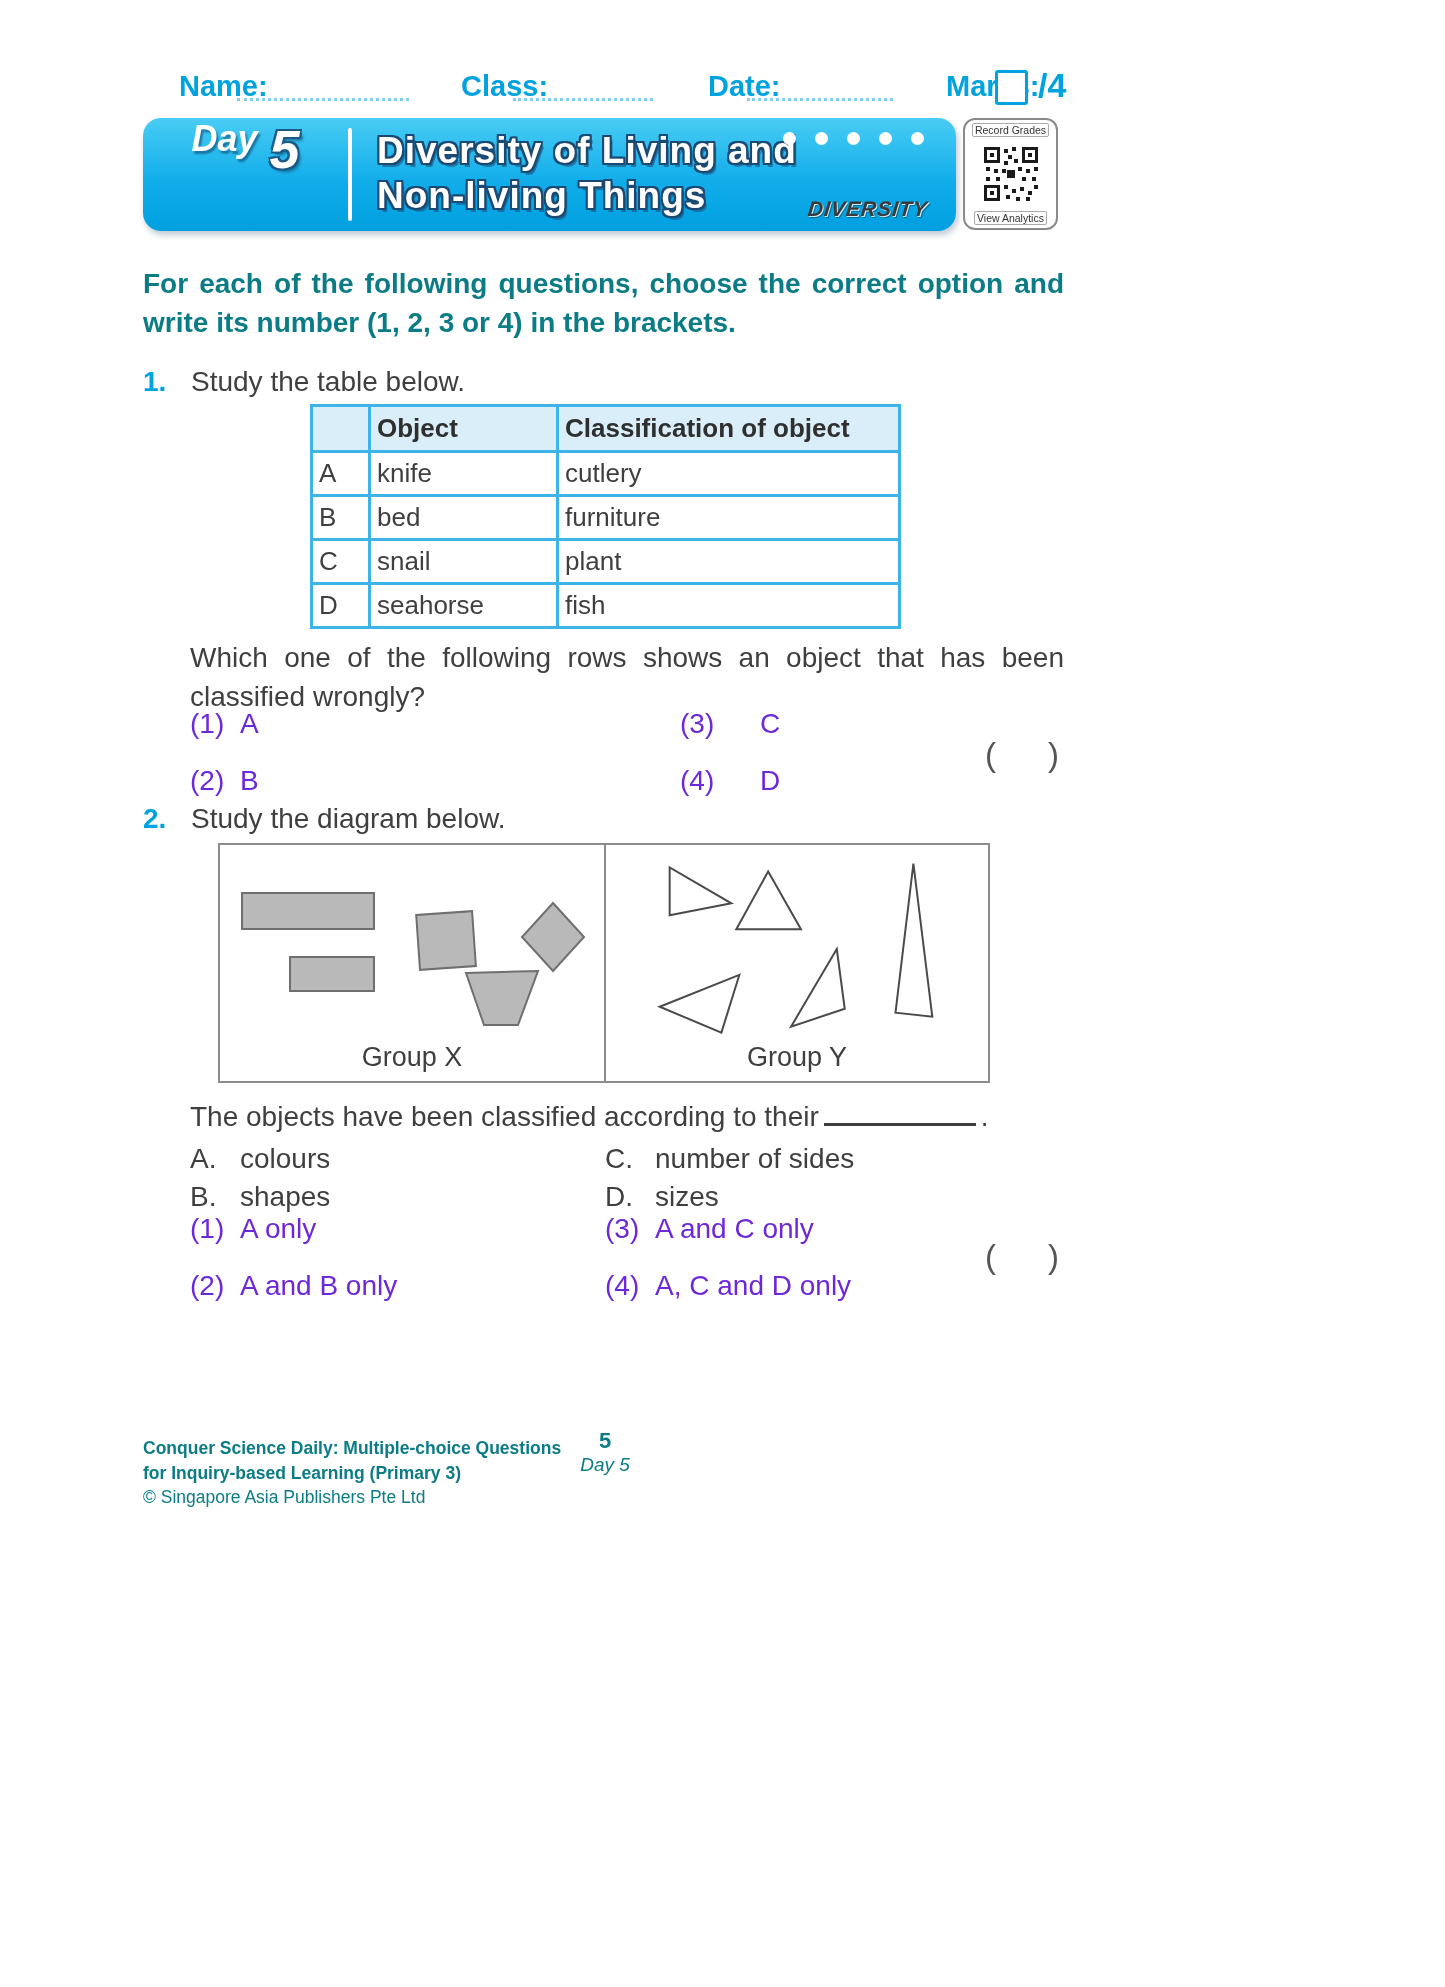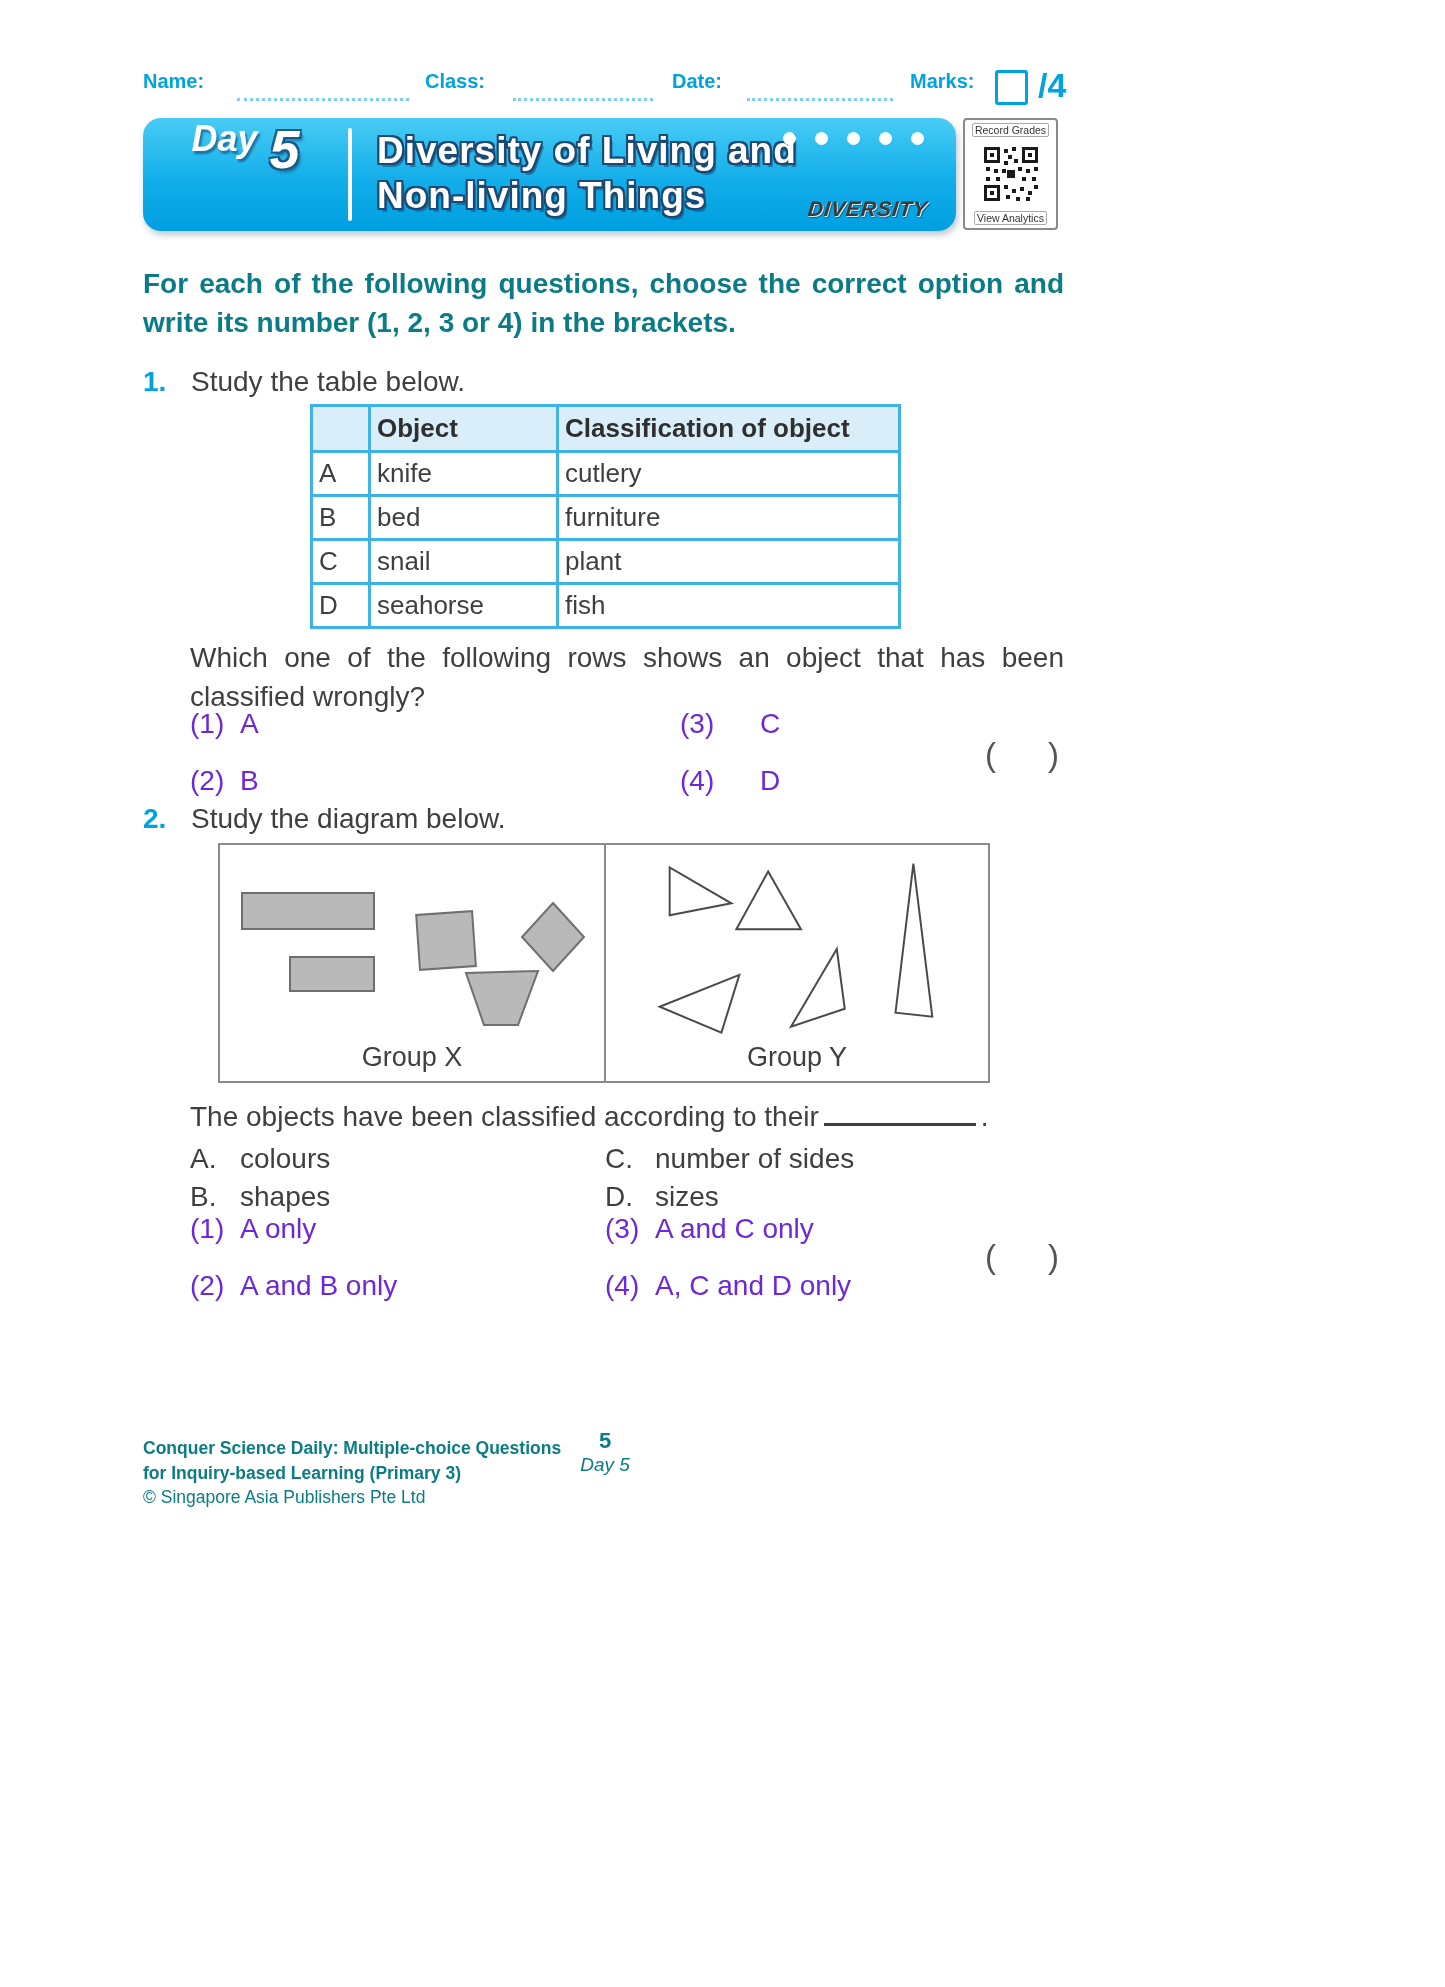--- a/index.html
+++ b/index.html
@@ -4,21 +4,21 @@
 <style>
   * { margin:0; padding:0; box-sizing:border-box; }
   html,body { background:#ffffff; }
   body { font-family:"Liberation Sans", sans-serif; }
   .page {
     position:relative; width:1445px; height:1987px; background:#ffffff;
     overflow:hidden; margin:0 auto;
   }
   
   .fields { position:absolute; top:70px; left:143px; width:940px; height:40px; }
-  .cyan-label { position:absolute; color:#00a3e0; font-weight:bold; font-size:20px; }
+  .cyan-label { position:absolute; color:#00a3e0; font-weight:bold; font-size:29px;margin-left:36px; }
   .dotline { position:absolute; top:28px; border-bottom:3px dotted #7fd0f0; }
   .marks-box { position:absolute; left:852px; top:0; width:33px; height:35px; border:3px solid #00a3e0; border-radius:3px; background:#fff; }
   .marks-total { position:absolute; left:895px; top:-4px; color:#00a3e0; font-weight:bold; font-size:34px; }
 
   
   .banner {
     position:absolute; top:118px; left:143px; width:813px; height:113px;
     border-radius:18px; background:linear-gradient(180deg,#49ccf4 0%, #12aeea 55%, #019fe0 100%);
     box-shadow:2px 4px 6px rgba(0,40,80,.25);
   }
@@ -38,21 +38,21 @@
   .dots span { width:13px; height:13px; border-radius:50%; background:#ffffff; display:inline-block; }
   .diversity-tag {
     position:absolute; right:28px; bottom:10px; font-style:italic; font-weight:bold; font-size:21px;
     color:#3a3a3a; letter-spacing:1px; transform:skewX(-6deg);
     text-shadow:1px 1px 0 #cfeefb, 2px 2px 1px rgba(0,0,0,.35);
   }
 
   
   .qr-panel {
     position:absolute; top:118px; left:963px; width:95px; height:112px;
-    background:#fff; border:2px solid #8a8a8a; border-radius:4px;
+    background:#fff; border:2px solid #8a8a8a; border-radius:12px;
     display:flex; flex-direction:column; align-items:center; justify-content:space-between; padding:3px 2px;
   }
   .qr-label { font-size:10.5px; color:#333; border:1px solid #aaa; border-radius:2px; padding:0 2px; white-space:nowrap; }
   .qr-code { width:58px; height:58px; }
 
   
   .instruction {
     position:absolute; left:143px; top:264px; width:921px;
     color:#0b7c85; font-weight:bold; font-size:28px; line-height:1.4; text-align:justify;
   }

